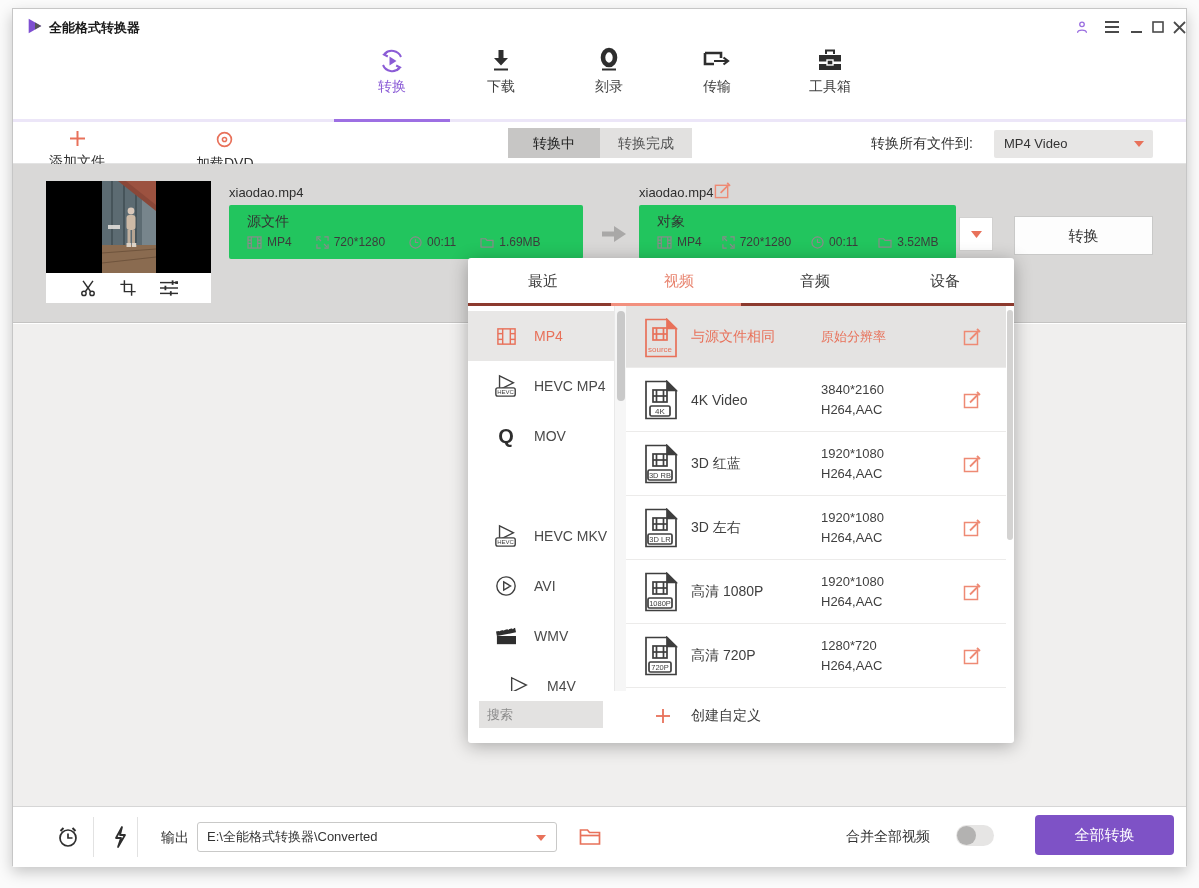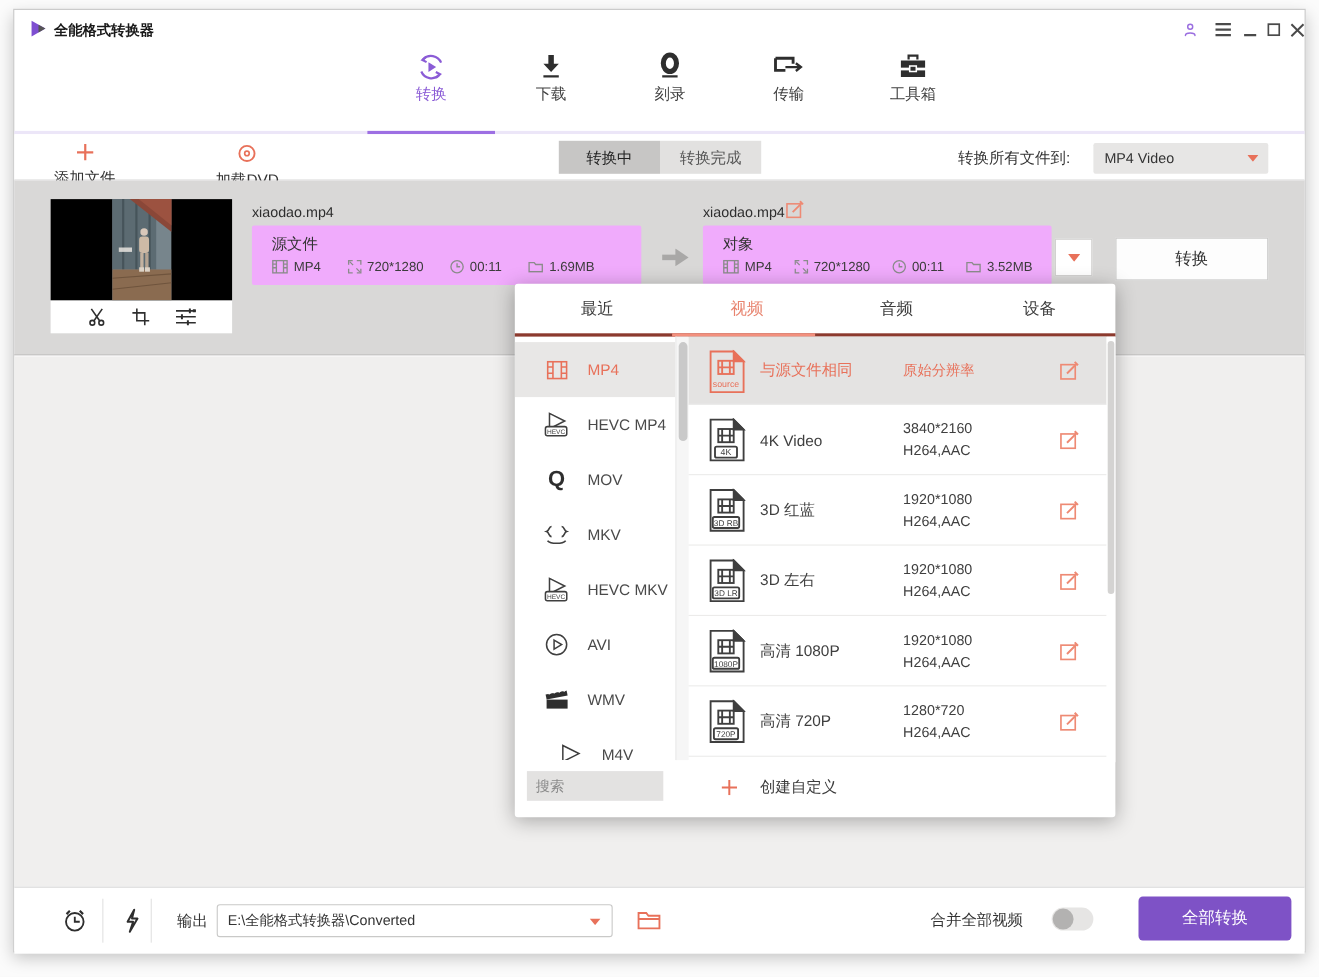--- a/index.html
+++ b/index.html
@@ -28,21 +28,21 @@
   .convert-to-label { position:absolute; top:13px; left:858px; font-size:14px; color:#333; }
   .fmt-select { position:absolute; top:8px; left:981px; width:159px; height:28px; background:#e7e6e5; border-radius:2px;
     font-size:13px; color:#333; line-height:28px; padding-left:10px; cursor:pointer; }
   .fmt-select svg { position:absolute; right:9px; top:11px; }
   
   .file-band { position:absolute; left:0; top:155px; width:100%; height:159px; background:#d9d8d7; border-bottom:1px solid #c4c3c2; }
   .thumb-card { position:absolute; left:33px; top:17px; width:165px; height:122px; background:#fff; }
   .thumb-img { position:absolute; left:0; top:0; width:165px; height:92px; background:#000; display:flex; justify-content:center; }
   .thumb-tools { position:absolute; left:0; top:92px; width:165px; height:30px; display:flex; align-items:center; justify-content:center; gap:22px; }
   .fname { position:absolute; top:21px; font-size:13px; color:#2e2e2e; }
-  .meta-box { position:absolute; top:41px; height:54px; background:#f0abfc; border-radius:2px; }
+  .meta-box { position:absolute; top:41px; height:54px; background:#22c55e; border-radius:2px; }
   .meta-title { position:absolute; left:18px; top:8px; font-size:14px; color:#333; }
   .meta-row { position:absolute; left:18px; top:30px; display:flex; align-items:center; gap:6px; font-size:12px; color:#3c3c3c; }
   .meta-item { display:flex; align-items:center; gap:5px; }
   .drop-btn { position:absolute; left:946px; top:53px; width:34px; height:34px; background:#fff; border:1px solid #d2d1d0;
     display:flex; align-items:center; justify-content:center; cursor:pointer; }
   .convert-btn { position:absolute; left:1001px; top:52px; width:139px; height:39px; background:#fdfdfd; border:1px solid #c9c9c8;
     font-size:15px; color:#333; text-align:center; line-height:37px; cursor:pointer; }
   
   .main-area { position:absolute; left:0; top:315px; width:100%; height:482px; background:#f0efee; }
   
@@ -407,30 +407,20 @@
               <rect x="3" y="15" width="21" height="9" rx="2" fill="#fff"></rect>
               <text x="13.5" y="22" font-size="6.5" fill="#3f3f3f" stroke="none" text-anchor="middle" font-family="Liberation Sans,sans-serif">HEVC</text>
             </svg>
         </span>
         <span>HEVC MP4</span>
       </div>
       <div class="fmt-item" style="top:105px;">
         <span class="fmt-ic" style="font-size:20px;font-weight:bold;color:#2e2e2e;">Q</span>
         <span>MOV</span>
       </div>
-      <div class="fmt-item" style="top:155px;">
-        <span class="fmt-ic">
-          <svg width="26" height="22" viewBox="0 0 28 24" fill="none" stroke="#3f3f3f" stroke-width="1.6">
-              <path d="M9 4 c-3 0-2 4-5 5 c3 1 2 5 5 5"></path>
-              <path d="M19 4 c3 0 2 4 5 5 c-3 1-2 5-5 5"></path>
-              <path d="M5 18 c3 3.5 15 3.5 18 0"></path>
-            </svg>
-        </span>
-        <span>MKV</span>
-      </div>
       <div class="fmt-item" style="top:205px;">
         <span class="fmt-ic">
           <svg width="26" height="24" viewBox="0 0 28 26" fill="none" stroke="#3f3f3f" stroke-width="1.5">
               <path d="M7 2 L22 9.5 L7 17 Z"></path>
               <rect x="3" y="15" width="21" height="9" rx="2" fill="#fff"></rect>
               <text x="13.5" y="22" font-size="6.5" fill="#3f3f3f" stroke="none" text-anchor="middle" font-family="Liberation Sans,sans-serif">HEVC</text>
             </svg>
         </span>
         <span>HEVC MKV</span>
       </div>

